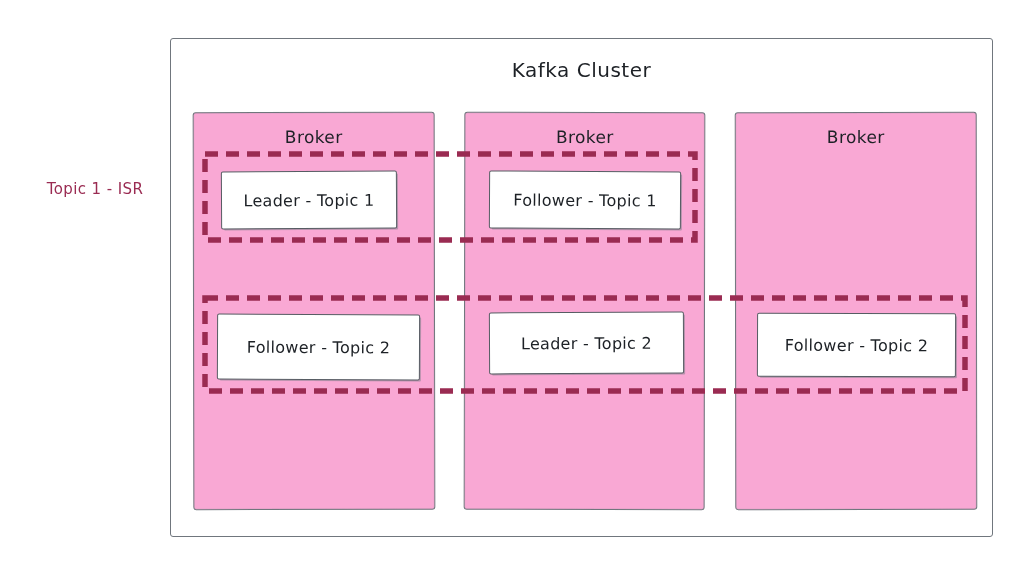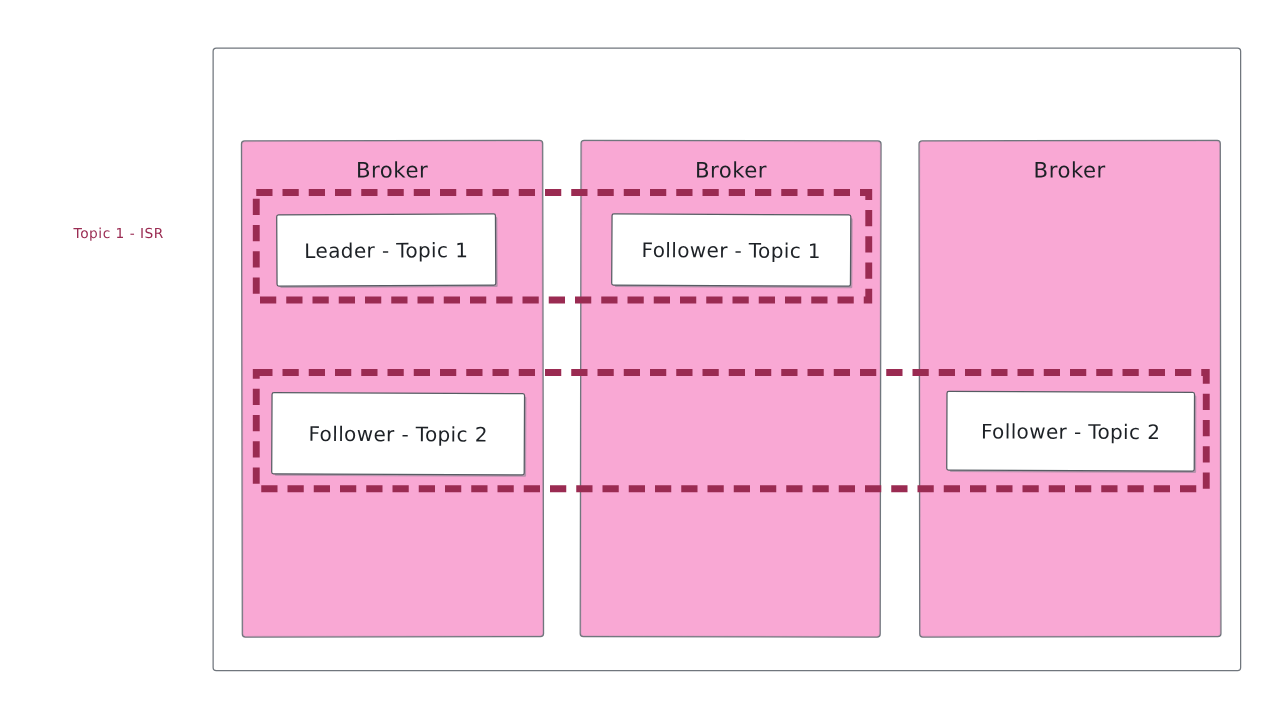--- a/index.html
+++ b/index.html
@@ -91,34 +91,35 @@
   .p-leader-t1    { left: 221px; top: 171px; width: 176px; height: 58px; transform: rotate(-0.3deg); }
   .p-follower-t1  { left: 489px; top: 171px; width: 192px; height: 58px; transform: rotate(0.3deg); }
   .p-follower-t2a { left: 217px; top: 314px; width: 203px; height: 66px; transform: rotate(0.25deg); }
   .p-leader-t2    { left: 489px; top: 312px; width: 195px; height: 62px; transform: rotate(-0.25deg); }
   .p-follower-t2b { left: 757px; top: 313px; width: 199px; height: 64px; transform: rotate(0.2deg); }
   
   .isr-label {
     position: absolute;
     width: 150px;
     text-align: center;
-    font-size: 11px;
+    font-size: 15px;
     letter-spacing: 0.4px;
     color: var(--isr-color);
     white-space: nowrap;
   }
   .isr-label-1 { left: 20px; top: 180px; }
   .isr-label-2 { left: 24px; top: 340px; }
 </style>
 </head>
 <body>
 
 <div class="canvas">
 
   <div class="cluster-box"></div>
+  <div class="cluster-title">Kafka Cluster</div>
 
   <div class="broker broker-1">
     <div class="broker-title">Broker</div>
   </div>
   <div class="broker broker-2">
     <div class="broker-title">Broker</div>
   </div>
   <div class="broker broker-3">
     <div class="broker-title">Broker</div>
   </div>
@@ -127,17 +128,18 @@
     <rect x="3" y="3" width="490" height="86" stroke-dasharray="13 8"></rect>
   </svg>
 
   <svg class="isr-outline isr-2" width="766" height="99">
     <rect x="3" y="3" width="760" height="93" stroke-dasharray="13 8"></rect>
   </svg>
 
   <div class="partition p-leader-t1">Leader - Topic 1</div>
   <div class="partition p-follower-t1">Follower - Topic 1</div>
   <div class="partition p-follower-t2a">Follower - Topic 2</div>
+  <div class="partition p-leader-t2">Leader - Topic 2</div>
   <div class="partition p-follower-t2b">Follower - Topic 2</div>
 
   <div class="isr-label isr-label-1">Topic 1 - ISR</div>
 
 </div>
 
 </body></html>

